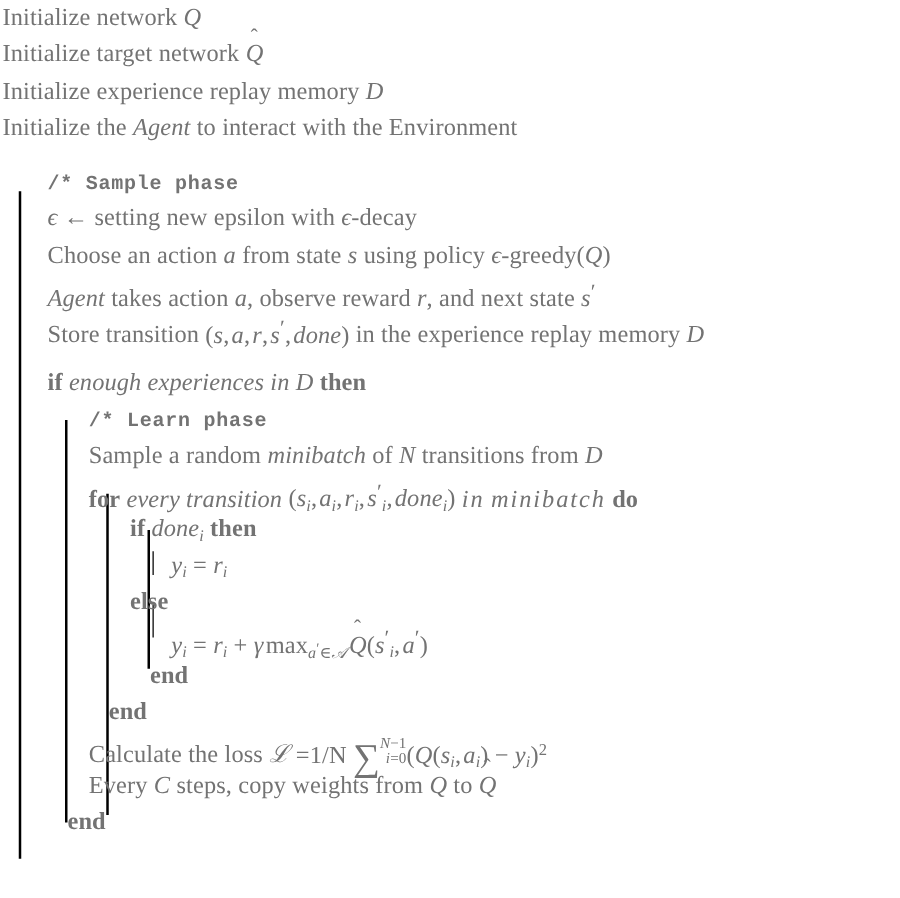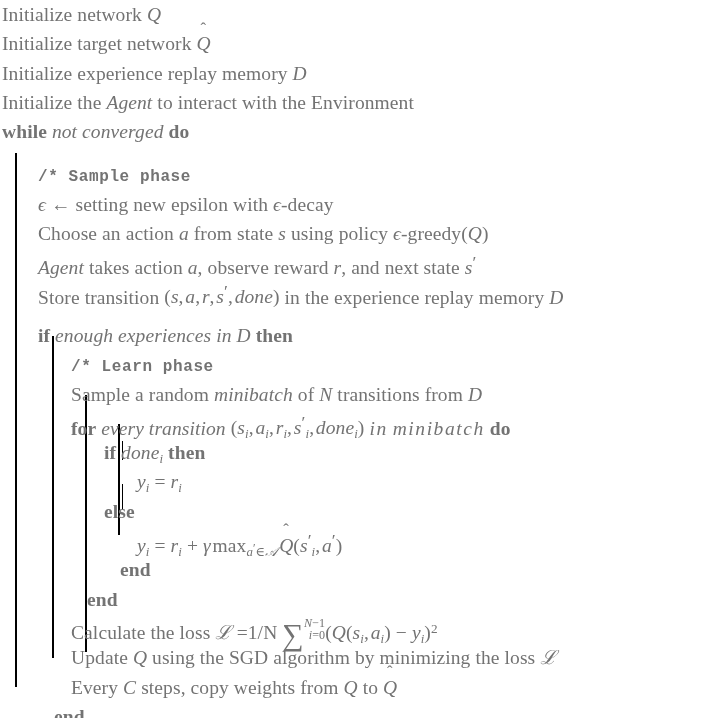--- a/index.html
+++ b/index.html
@@ -139,25 +139,20 @@
     <span>experience replay memory</span>
     <span class="mi">D</span>
   </div>
 
   <div class="line ind0">
     <span>Initialize the</span>
     <span class="it">Agent</span>
     <span>to interact with the Environment</span>
   </div>
 
-  <div class="line ind0">
-    <span class="kw">while</span>
-    <span class="it">not converged</span>
-    <span class="kw">do</span>
-  </div>
 
   <div class="line blank"></div>
 
   <div class="line ind1">
     <span class="cmt">/* Sample phase</span>
   </div>
 
   <div class="line ind1">
     <span class="mi">ϵ</span>
     <span class="mr">←</span>
@@ -246,26 +241,20 @@
     <span class="kw">end</span>
   </div>
 
   <div class="line ind2">
     <span>Calculate the loss</span>
     <span class="cal">ℒ</span>
     <span class="mr"><span>=1/N</span>
       <span class="bigop">∑</span><span class="oplim"><span class="hi"><span class="mi">N</span>−1</span><span class="lo"><span class="mi">i</span>=0</span></span>(<span class="mi">Q</span>(<span class="mi">s<sub>i</sub></span>, <span class="mi">a<sub>i</sub></span>) − <span class="mi">y<sub>i</sub></span>)<sup>2</sup></span>
   </div>
 
-  <div class="line ind2">
-    <span>Update</span>
-    <span class="mi">Q</span>
-    <span>using the SGD algorithm by minimizing the loss</span>
-    <span class="cal">ℒ</span>
-  </div>
 
   <div class="line ind2">
     <span>Every</span>
     <span class="mi">C</span>
     <span>steps, copy weights from</span>
     <span class="mi">Q</span>
     <span>to</span>
     <span class="hatwrap mi"><span class="hatmark">ˆ</span>Q</span>
   </div>
 

